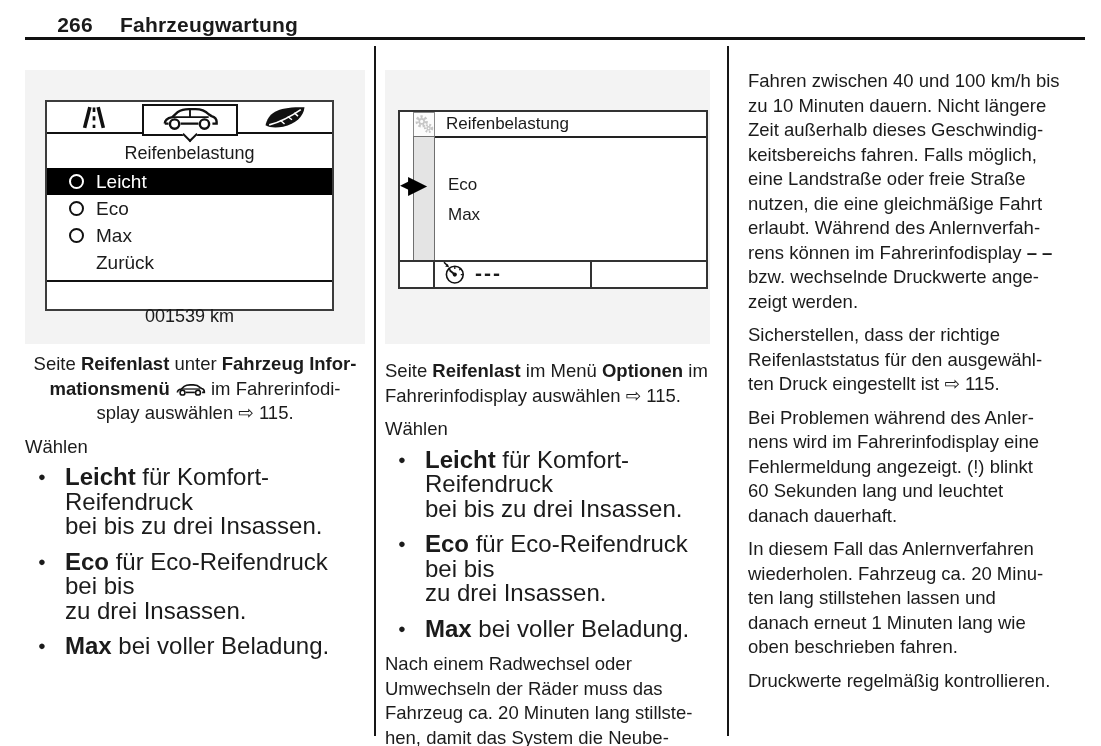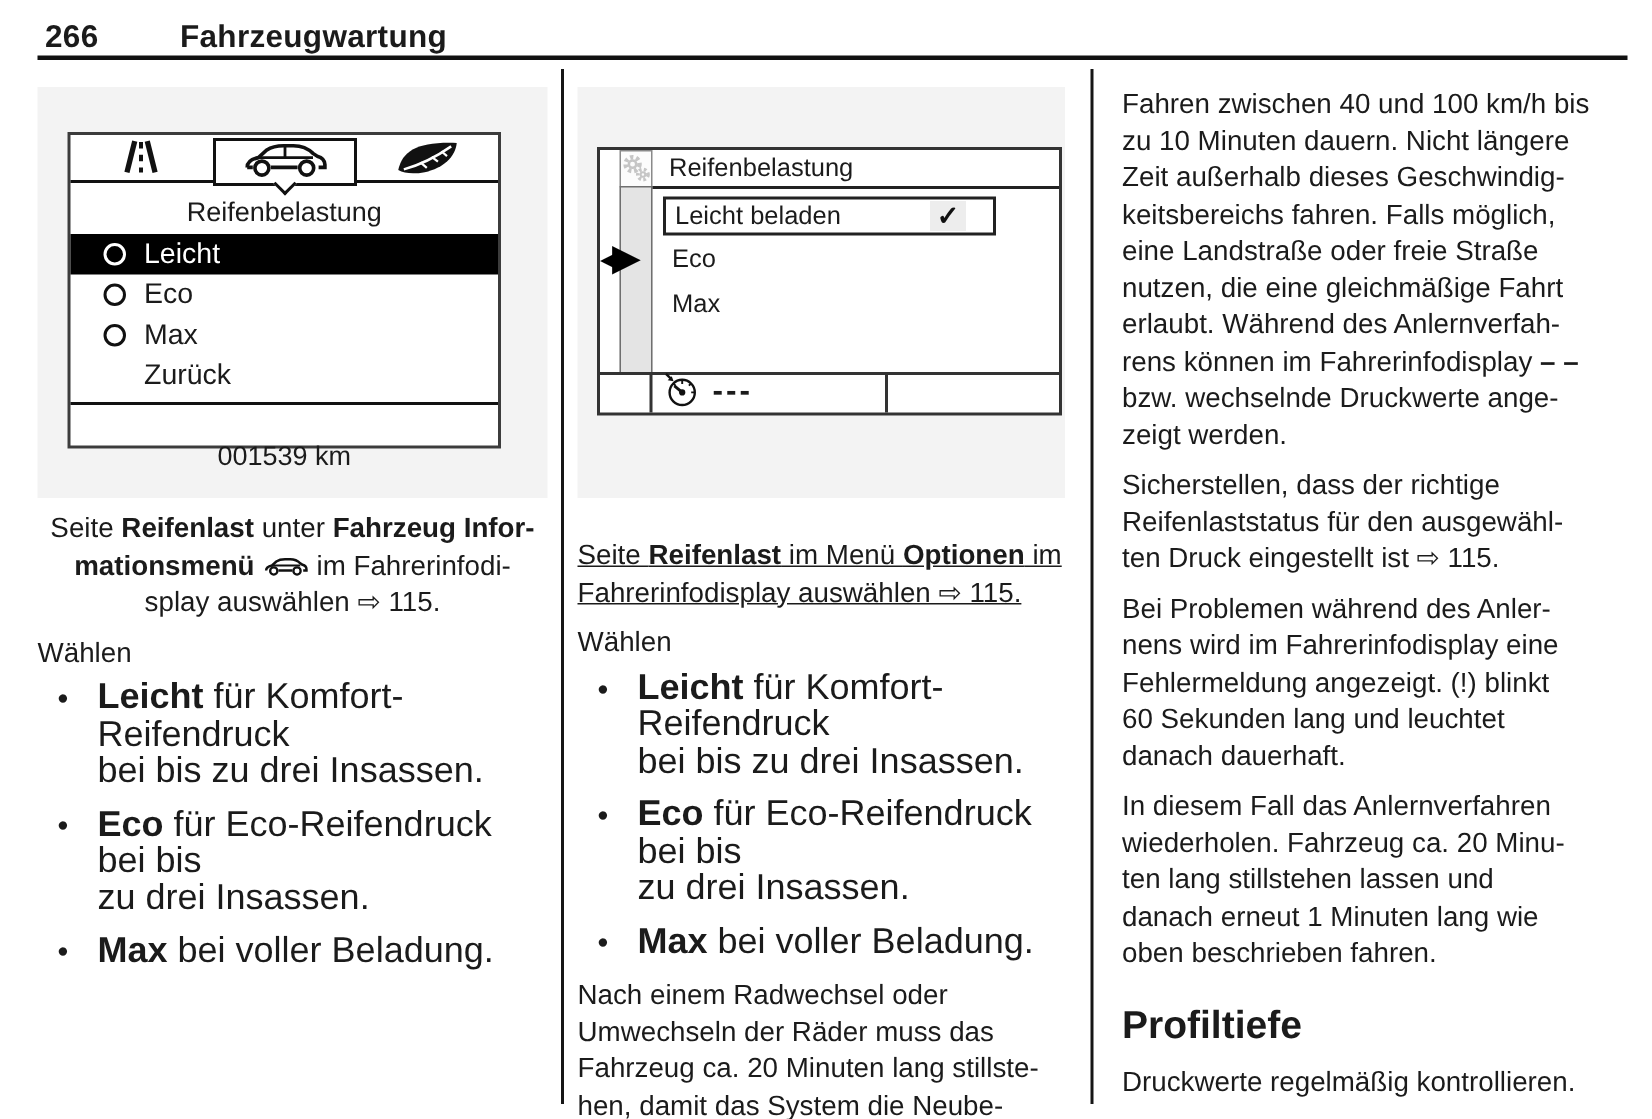--- a/index.html
+++ b/index.html
@@ -1,26 +1,26 @@
 <!DOCTYPE html>
 <html><head>
 <meta charset="utf-8">
 <style>
   html,body{margin:0;padding:0;background:#fff;}
   body{width:1101px;height:746px;font-family:"Liberation Sans",sans-serif;color:#1b1b1b;overflow:hidden;}
   .page{position:relative;width:1101px;height:746px;background:#fff;}
 
   
   .hdr{position:absolute;top:13px;left:30px;font-size:21px;font-weight:bold;letter-spacing:.2px;}
-  .hdr .pgnum{display:inline-block;width:90px;}
+  .hdr .pgnum{display:inline-block;width:90px;text-align:center;}
   .hdr-rule{position:absolute;top:37px;left:25px;width:1060px;height:3px;background:#111;}
 
   
   .content{position:absolute;top:55px;left:25px;width:1060px;height:683px;}
-  .col{position:absolute;top:0;}
+  .col{position:absolute;top:12px;}
   .col1{left:0;width:340px;}
   .col2{left:360px;width:325px;}
   .col3{left:723px;width:337px;}
   .vdiv{position:absolute;top:-9px;width:2px;height:690px;background:#161616;}
   .vdiv1{left:349px;}
   .vdiv2{left:702px;}
 
   
   .fig{position:relative;background:#f3f3f3;height:274px;margin-top:3px;}
 
@@ -179,24 +179,20 @@
             <svg width="20" height="23" viewBox="0 0 26 28">
                 <circle cx="10" cy="10" r="6" fill="none" stroke="#c6c6c6" stroke-width="4" stroke-dasharray="2.8 2.4"></circle>
                 <circle cx="10" cy="10" r="3.2" fill="none" stroke="#c6c6c6" stroke-width="2.2"></circle>
                 <circle cx="19" cy="19" r="4.4" fill="none" stroke="#c6c6c6" stroke-width="3.2" stroke-dasharray="2.2 2"></circle>
                 <circle cx="19" cy="19" r="2" fill="none" stroke="#c6c6c6" stroke-width="1.8"></circle>
               </svg>
           </div>
           <div class="d2-strip"></div>
           <div class="d2-headline"></div>
           <div class="d2-title">Reifenbelastung</div>
-          <div class="d2-selbox">
-            <span>Leicht beladen</span>
-            <span class="check">✓</span>
-          </div>
           <div class="d2-item eco">Eco</div>
           <div class="d2-item max">Max</div>
           <div class="d2-arrows">
             <span class="la">◀</span>
             <span class="ra">▶</span>
           </div>
           <div class="d2-status">
             <div class="d2-s0"></div>
             <div class="d2-s1">
               <span>
@@ -209,21 +205,21 @@
                     <path d="M8.8 7.8 L3.9 6.9 L7.3 3.6 Z" fill="#111"></path>
                   </svg>
               </span>
               <span class="dashes">---</span>
             </div>
             <div class="d2-s2"></div>
           </div>
         </div>
       </div>
 
-      <p class="para" style="margin-top:26px;text-decoration:underline;"><span>Seite </span><span class="b">Reifenlast</span><span> im Menü </span><span class="b">Optionen</span><span> im
+      <p class="para" style="margin-top:15px;"><span>Seite </span><span class="b">Reifenlast</span><span> im Menü </span><span class="b">Optionen</span><span> im
 Fahrerinfodisplay auswählen ⇨ 115.</span></p>
       <p class="para tight">Wählen</p>
       <ul class="bullets">
         <li>
             <span class="bmark">●</span>
             <span class="btext"><span class="b">Leicht</span><span> für Komfort-Reifendruck
 bei bis zu drei Insassen.</span></span>
           </li>
         <li>
             <span class="bmark">●</span>
@@ -260,17 +256,16 @@
       <p class="para">Bei Problemen während des Anler-
 nens wird im Fahrerinfodisplay eine
 Fehlermeldung angezeigt. (!) blinkt
 60 Sekunden lang und leuchtet
 danach dauerhaft.</p>
       <p class="para">In diesem Fall das Anlernverfahren
 wiederholen. Fahrzeug ca. 20 Minu-
 ten lang stillstehen lassen und
 danach erneut 1 Minuten lang wie
 oben beschrieben fahren.</p>
-      <h2 class="h1">Profiltiefe</h2>
       <p class="para">Druckwerte regelmäßig kontrollieren.</p>
     </div>
   </div>
 </div>
 
 </body></html>

